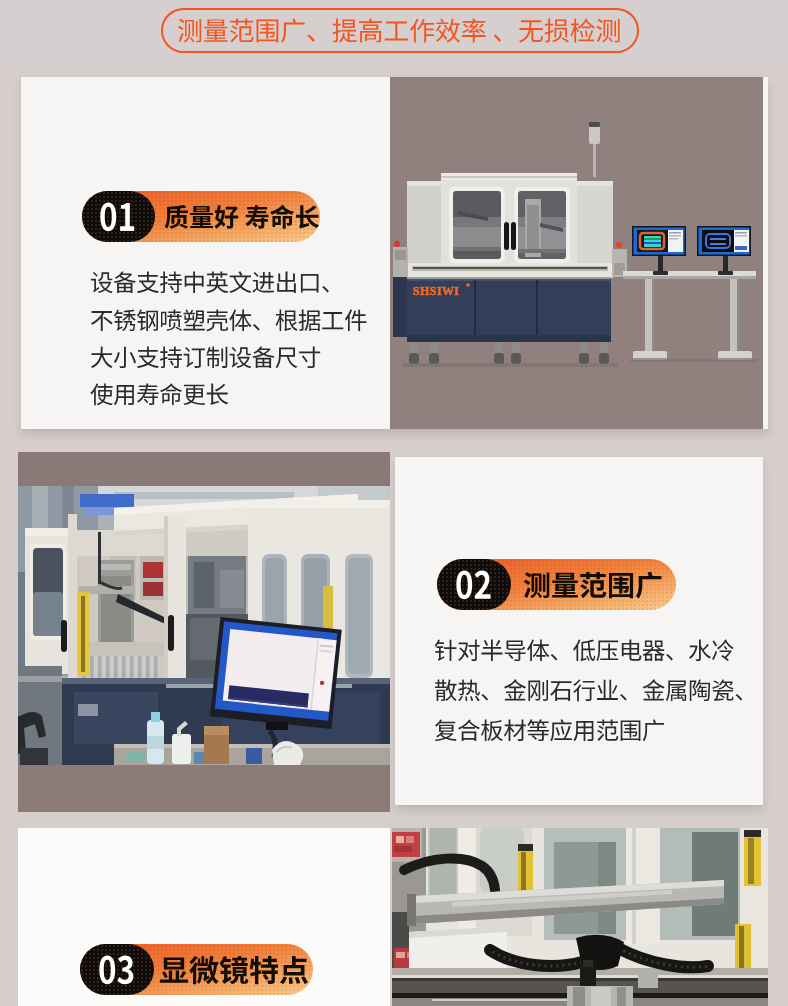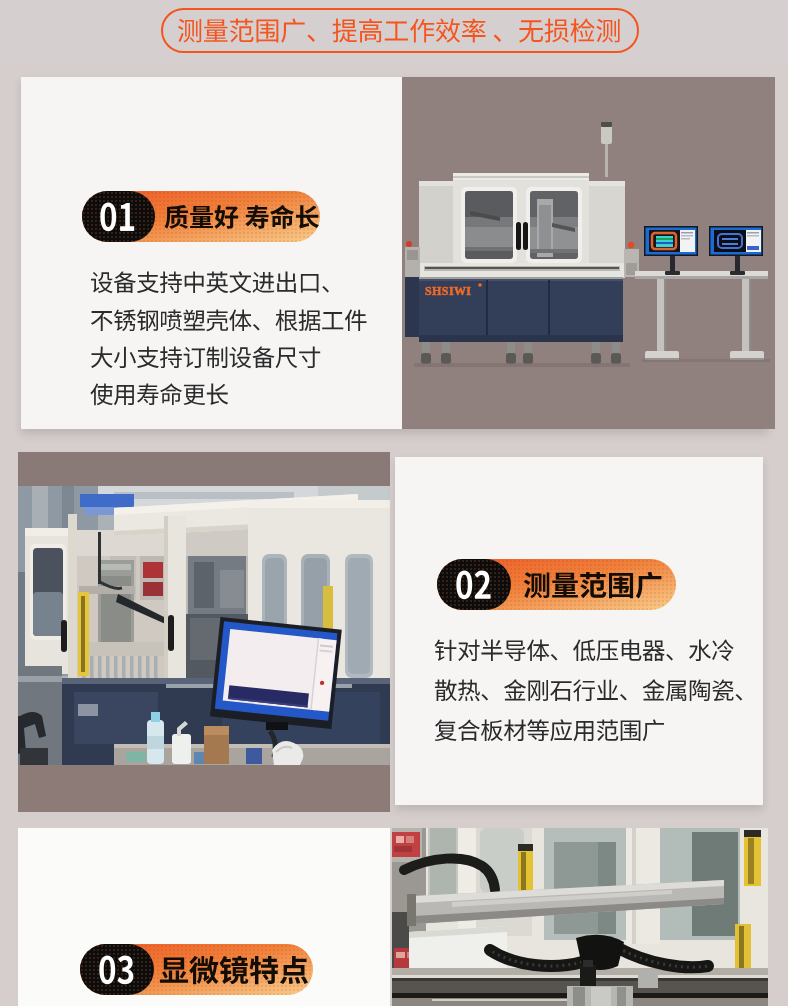--- a/index.html
+++ b/index.html
@@ -50,21 +50,21 @@
         <path transform="translate(0,21.2) scale(1.000,1)" fill="#2b2b2b" d="M10.8 -19.7C10.8 -17.9 10.8 -15.5 10.5 -13.0H1.5V-11.2H10.2C9.2 -6.7 6.9 -2.2 1.0 0.4C1.5 0.8 2.1 1.4 2.4 1.8C8.1 -0.8 10.6 -5.3 11.8 -9.8C13.6 -4.5 16.6 -0.3 21.2 1.8C21.5 1.3 22.1 0.6 22.5 0.2C18.0 -1.7 14.9 -6.0 13.2 -11.2H22.1V-13.0H12.4C12.7 -15.5 12.7 -17.8 12.7 -19.7Z M34.0 -19.4V-0.6C34.0 -0.1 33.8 0.0 33.3 0.1C32.9 0.1 31.2 0.1 29.4 0.0C29.7 0.5 30.1 1.4 30.2 1.9C32.4 1.9 33.8 1.9 34.7 1.6C35.6 1.3 35.9 0.7 35.9 -0.6V-19.4ZM39.7 -13.4C41.7 -10.0 43.6 -5.6 44.1 -2.8L46.0 -3.6C45.4 -6.4 43.4 -10.8 41.4 -14.1ZM27.8 -13.9C27.3 -10.7 25.9 -6.7 23.9 -4.2C24.3 -4.0 25.1 -3.5 25.5 -3.2C27.7 -5.9 29.0 -10.1 29.8 -13.6Z M57.0 -19.7V-16.1H48.0V-14.4H57.0V-10.8H49.1V-9.0H51.6L51.1 -8.9C52.4 -6.3 54.1 -4.2 56.3 -2.6C53.6 -1.2 50.4 -0.4 47.0 0.2C47.4 0.6 47.8 1.4 48.0 1.9C51.6 1.2 55.0 0.2 58.0 -1.5C60.7 0.1 63.9 1.2 67.7 1.7C68.0 1.3 68.5 0.5 68.9 0.1C65.4 -0.4 62.3 -1.3 59.7 -2.6C62.4 -4.4 64.6 -6.9 65.9 -10.1L64.7 -10.8L64.4 -10.8H58.8V-14.4H67.8V-16.1H58.8V-19.7ZM52.9 -9.0H63.3C62.1 -6.7 60.3 -4.9 58.0 -3.5C55.8 -5.0 54.1 -6.8 52.9 -9.0Z M79.8 -4.8C80.8 -3.5 82.0 -1.7 82.4 -0.6L83.9 -1.5C83.4 -2.7 82.2 -4.3 81.2 -5.6ZM84.0 -19.6V-16.7H79.0V-15.1H84.0V-12.1H77.8V-10.5H87.1V-7.8H78.1V-6.2H87.1V-0.3C87.1 0.0 87.0 0.2 86.7 0.2C86.3 0.2 85.1 0.2 83.8 0.1C84.0 0.6 84.2 1.4 84.3 1.9C86.0 1.9 87.2 1.8 87.9 1.6C88.6 1.3 88.8 0.8 88.8 -0.3V-6.2H91.7V-7.8H88.8V-10.5H91.9V-12.1H85.7V-15.1H90.7V-16.7H85.7V-19.6ZM73.3 -19.7V-15.0H70.3V-13.3H73.3V-8.2C72.0 -7.8 70.9 -7.5 70.0 -7.3L70.4 -5.5L73.3 -6.5V-0.3C73.3 0.1 73.2 0.2 72.9 0.2C72.6 0.2 71.7 0.2 70.7 0.2C70.9 0.7 71.2 1.4 71.2 1.8C72.7 1.8 73.6 1.8 74.2 1.5C74.8 1.2 75.0 0.7 75.0 -0.2V-7.0L77.5 -7.8L77.3 -9.5L75.0 -8.7V-13.3H77.5V-15.0H75.0V-19.7Z M95.1 -18.1C96.3 -16.9 97.9 -15.3 98.7 -14.2L99.9 -15.5C99.1 -16.5 97.5 -18.1 96.3 -19.3ZM97.2 1.3C97.6 0.8 98.3 0.3 103.2 -3.1C103.0 -3.5 102.8 -4.2 102.7 -4.7L99.3 -2.4V-12.4H93.6V-10.7H97.6V-2.3C97.6 -1.2 96.8 -0.5 96.3 -0.2C96.6 0.1 97.1 0.9 97.2 1.3ZM101.7 -17.8V-16.0H108.9V-0.7C108.9 -0.3 108.8 -0.1 108.3 -0.1C107.8 -0.1 106.1 -0.1 104.3 -0.2C104.6 0.4 105.0 1.2 105.1 1.8C107.3 1.8 108.8 1.7 109.6 1.4C110.5 1.1 110.8 0.5 110.8 -0.7V-16.0H115.0V-17.8Z M131.4 -17.6V-4.6H133.1V-17.6ZM135.6 -19.5V-0.5C135.6 -0.2 135.5 -0.0 135.1 -0.0C134.7 -0.0 133.3 -0.0 131.9 -0.1C132.2 0.5 132.4 1.3 132.5 1.8C134.3 1.8 135.6 1.7 136.3 1.5C137.0 1.1 137.3 0.6 137.3 -0.6V-19.5ZM118.8 -19.2C118.3 -16.9 117.5 -14.5 116.5 -13.0C116.9 -12.8 117.7 -12.5 118.0 -12.3C118.4 -13.0 118.8 -13.8 119.2 -14.7H122.3V-12.3H116.6V-10.6H122.3V-8.2H117.6V-0.0H119.2V-6.7H122.3V1.9H124.0V-6.7H127.2V-1.8C127.2 -1.6 127.2 -1.5 126.9 -1.5C126.7 -1.5 125.9 -1.5 124.9 -1.5C125.1 -1.1 125.3 -0.4 125.4 0.0C126.7 0.0 127.6 0.0 128.1 -0.3C128.7 -0.5 128.9 -1.0 128.9 -1.8V-8.2H124.0V-10.6H129.7V-12.3H124.0V-14.7H128.8V-16.4H124.0V-19.6H122.3V-16.4H119.8C120.1 -17.2 120.3 -18.0 120.5 -18.8Z M141.5 -18.2C142.7 -17.1 144.3 -15.6 145.0 -14.5L146.2 -15.8C145.5 -16.8 143.9 -18.3 142.6 -19.3ZM139.6 -12.4V-10.7H142.9V-2.2C142.9 -1.2 142.2 -0.4 141.7 -0.1C142.1 0.3 142.5 1.0 142.7 1.4C143.1 0.9 143.7 0.5 147.9 -2.6C147.7 -3.0 147.4 -3.6 147.2 -4.1L144.6 -2.2V-12.4ZM150.1 -18.9V-16.3C150.1 -14.5 149.6 -12.6 146.5 -11.2C146.8 -10.9 147.5 -10.2 147.7 -9.9C151.1 -11.5 151.8 -14.0 151.8 -16.2V-17.2H156.0V-13.5C156.0 -11.7 156.3 -11.0 157.9 -11.0C158.2 -11.0 159.4 -11.0 159.7 -11.0C160.2 -11.0 160.7 -11.0 160.9 -11.1C160.9 -11.5 160.8 -12.2 160.8 -12.7C160.5 -12.6 160.0 -12.5 159.7 -12.5C159.4 -12.5 158.3 -12.5 158.1 -12.5C157.7 -12.5 157.6 -12.8 157.6 -13.4V-18.9ZM157.5 -7.7C156.7 -5.8 155.4 -4.3 153.9 -3.0C152.3 -4.3 151.0 -5.9 150.2 -7.7ZM147.6 -9.4V-7.7H148.8L148.5 -7.6C149.5 -5.4 150.8 -3.5 152.5 -2.0C150.7 -0.9 148.7 -0.1 146.6 0.4C146.9 0.7 147.3 1.4 147.5 1.9C149.7 1.3 151.9 0.4 153.8 -0.9C155.6 0.4 157.7 1.4 160.1 2.0C160.4 1.5 160.9 0.8 161.2 0.4C159.0 -0.1 157.0 -0.9 155.2 -2.0C157.2 -3.8 158.8 -6.0 159.8 -9.0L158.7 -9.4L158.4 -9.4Z M177.8 -16.2C176.7 -15.0 175.1 -13.9 173.4 -13.0C171.8 -13.8 170.4 -14.8 169.4 -15.9L169.7 -16.2ZM170.4 -19.8C169.2 -17.8 166.9 -15.4 163.5 -13.8C163.9 -13.5 164.4 -12.9 164.7 -12.5C166.0 -13.2 167.2 -14.0 168.2 -14.8C169.1 -13.8 170.3 -12.9 171.6 -12.2C168.7 -11.0 165.5 -10.2 162.4 -9.8C162.7 -9.4 163.1 -8.6 163.2 -8.1C166.6 -8.6 170.2 -9.7 173.4 -11.2C176.4 -9.8 179.8 -8.9 183.5 -8.4C183.7 -8.9 184.2 -9.6 184.6 -10.0C181.2 -10.4 178.0 -11.1 175.3 -12.2C177.5 -13.5 179.4 -15.1 180.7 -17.1L179.5 -17.8L179.2 -17.7H171.1C171.5 -18.3 171.9 -18.8 172.3 -19.4ZM167.5 -3.0H172.5V-0.4H167.5ZM167.5 -4.5V-6.8H172.5V-4.5ZM179.2 -3.0V-0.4H174.3V-3.0ZM179.2 -4.5H174.3V-6.8H179.2ZM165.7 -8.4V1.9H167.5V1.1H179.2V1.8H181.1V-8.4Z M189.0 -18.6V-12.0C189.0 -8.1 188.7 -2.9 185.6 0.7C186.0 0.9 186.7 1.6 187.0 2.0C189.7 -1.2 190.6 -5.6 190.8 -9.4H196.9C198.4 -3.9 201.2 0.0 206.1 1.8C206.3 1.3 206.9 0.6 207.3 0.2C202.8 -1.2 200.0 -4.7 198.7 -9.4H205.0V-18.6ZM190.9 -16.9H203.2V-11.1H190.9V-12.0Z M211.8 -9.7C213.6 -7.9 215.4 -5.4 216.1 -3.7L217.7 -4.7C216.9 -6.4 215.0 -8.9 213.3 -10.6ZM222.8 -19.7V-14.7H209.1V-13.0H222.8V-0.8C222.8 -0.2 222.6 -0.0 222.0 0.0C221.4 0.0 219.4 0.0 217.2 -0.0C217.5 0.5 217.9 1.4 218.0 1.9C220.5 1.9 222.3 1.9 223.3 1.6C224.3 1.3 224.7 0.7 224.7 -0.8V-13.0H230.2V-14.7H224.7V-19.7Z"></path>
       </svg>
     </div>
 <div style="position:absolute;left:0;top:112px">
       <svg width="141" height="24" viewBox="0 0 141 24" style="display:block;overflow:visible">
         <path transform="translate(0,21.2) scale(1.000,1)" fill="#2b2b2b" d="M14.1 -19.6V-17.1H7.5V-15.5H14.1V-13.2H8.2V-6.7H14.0C13.8 -5.4 13.4 -4.2 12.7 -3.1C11.4 -3.9 10.4 -5.0 9.7 -6.2L8.2 -5.7C9.1 -4.2 10.2 -3.0 11.6 -1.9C10.6 -0.9 9.0 -0.1 6.7 0.5C7.0 0.9 7.5 1.6 7.8 2.0C10.2 1.2 11.9 0.2 13.1 -0.9C15.5 0.5 18.4 1.5 21.8 1.9C22.0 1.4 22.5 0.7 22.8 0.3C19.5 -0.0 16.5 -0.9 14.1 -2.2C15.1 -3.5 15.5 -5.1 15.7 -6.7H21.8V-13.2H15.8V-15.5H22.6V-17.1H15.8V-19.6ZM9.9 -11.7H14.1V-9.3L14.1 -8.2H9.9ZM15.8 -11.7H20.1V-8.2H15.8L15.8 -9.3ZM6.5 -19.8C5.1 -16.2 2.9 -12.7 0.5 -10.5C0.8 -10.1 1.3 -9.1 1.5 -8.7C2.4 -9.6 3.2 -10.7 4.1 -11.8V2.0H5.8V-14.4C6.7 -16.0 7.5 -17.6 8.2 -19.3Z M26.7 -18.1V-9.6C26.7 -6.3 26.5 -2.1 23.9 0.8C24.3 1.1 25.0 1.6 25.2 2.0C27.0 0.0 27.8 -2.7 28.2 -5.3H34.1V1.7H35.9V-5.3H42.2V-0.5C42.2 -0.1 42.0 0.0 41.6 0.1C41.1 0.1 39.5 0.1 37.9 0.0C38.1 0.5 38.4 1.3 38.5 1.7C40.7 1.8 42.1 1.7 42.9 1.5C43.7 1.2 43.9 0.6 43.9 -0.5V-18.1ZM28.4 -16.4H34.1V-12.6H28.4ZM42.2 -16.4V-12.6H35.9V-16.4ZM28.4 -11.0H34.1V-7.0H28.3C28.4 -7.9 28.4 -8.8 28.4 -9.6ZM42.2 -11.0V-7.0H35.9V-11.0Z M53.7 -3.6C54.9 -2.5 56.3 -1.0 56.9 0.0L58.4 -1.0C57.7 -2.0 56.3 -3.5 55.1 -4.5ZM56.5 -19.8 56.2 -17.7H48.8V-16.2H55.9L55.5 -14.3H49.7V-12.8H55.0C54.8 -12.1 54.6 -11.4 54.3 -10.7H47.4V-9.2H53.6C52.2 -6.1 50.1 -3.7 47.1 -2.0C47.6 -1.7 48.3 -1.0 48.6 -0.6C50.8 -2.1 52.6 -3.9 54.0 -6.1V-5.2H62.4V-0.3C62.4 0.0 62.3 0.1 61.9 0.1C61.5 0.2 60.2 0.2 58.7 0.1C59.0 0.6 59.3 1.3 59.4 1.8C61.2 1.8 62.4 1.8 63.2 1.6C64.0 1.3 64.2 0.8 64.2 -0.3V-5.2H67.9V-6.8H64.2V-8.9H62.4V-6.8H54.4C54.8 -7.6 55.2 -8.4 55.6 -9.2H68.5V-10.7H56.2C56.4 -11.4 56.7 -12.1 56.9 -12.8H66.3V-14.3H57.3L57.7 -16.2H67.2V-17.7H58.0L58.3 -19.6Z M81.2 -20.0C79.0 -16.9 74.4 -13.9 70.1 -12.7C70.5 -12.3 70.9 -11.5 71.1 -11.0C72.8 -11.6 74.6 -12.4 76.3 -13.4V-11.9H85.7V-13.5C87.3 -12.5 89.0 -11.7 90.7 -11.1C91.0 -11.7 91.6 -12.4 92.0 -12.8C88.3 -13.8 84.3 -16.1 82.2 -18.5L82.6 -19.0ZM76.4 -13.5C78.2 -14.6 79.8 -15.9 81.1 -17.3C82.3 -15.9 83.9 -14.6 85.6 -13.5ZM72.3 -10.0V0.1H73.9V-1.9H79.5V-10.0ZM73.9 -8.4H77.8V-3.5H73.9ZM82.0 -10.0V1.9H83.7V-8.4H88.2V-3.4C88.2 -3.1 88.1 -3.0 87.8 -3.0C87.4 -3.0 86.3 -3.0 85.0 -3.0C85.2 -2.5 85.4 -1.8 85.5 -1.3C87.3 -1.3 88.4 -1.3 89.1 -1.6C89.7 -1.9 89.9 -2.4 89.9 -3.4V-10.0Z M98.3 -5.6 96.8 -5.0C97.6 -3.6 98.6 -2.5 99.8 -1.7C98.3 -0.8 96.3 -0.2 93.5 0.4C93.9 0.8 94.4 1.5 94.6 1.9C97.6 1.2 99.8 0.4 101.4 -0.7C104.6 1.1 108.9 1.6 114.4 1.8C114.5 1.2 114.8 0.5 115.2 0.1C109.9 -0.1 105.8 -0.4 102.8 -1.8C104.0 -3.0 104.7 -4.3 104.9 -5.8H112.9V-14.9H105.2V-16.9H114.4V-18.5H93.9V-16.9H103.4V-14.9H96.1V-5.8H103.1C102.8 -4.7 102.3 -3.6 101.2 -2.7C100.1 -3.4 99.1 -4.4 98.3 -5.6ZM97.8 -9.7H103.4V-8.7C103.4 -8.2 103.4 -7.7 103.3 -7.3H97.8ZM105.2 -7.3C105.2 -7.7 105.2 -8.2 105.2 -8.7V-9.7H111.2V-7.3ZM97.8 -13.4H103.4V-11.1H97.8ZM105.2 -13.4H111.2V-11.1H105.2Z M133.6 -19.2C131.5 -16.8 128.1 -14.5 124.8 -13.2C125.2 -12.9 125.9 -12.1 126.3 -11.8C129.4 -13.3 133.0 -15.8 135.3 -18.5ZM116.8 -10.6V-8.8H121.3V-1.3C121.3 -0.4 120.8 0.0 120.4 0.2C120.6 0.5 121.0 1.3 121.1 1.7C121.7 1.4 122.5 1.1 129.0 -0.6C128.9 -1.0 128.8 -1.8 128.8 -2.3L123.2 -0.9V-8.8H126.9C128.8 -3.9 132.1 -0.4 137.0 1.2C137.2 0.7 137.8 -0.1 138.2 -0.5C133.7 -1.8 130.4 -4.7 128.7 -8.8H137.7V-10.6H123.2V-19.6H121.3V-10.6Z"></path>
       </svg>
     </div>
 </div>
 
-<div class="abs" style="left:402px;top:77px;width:373px;height:352px">
+<div class="abs" style="left:390px;top:77px;width:373px;height:352px">
 <svg width="373" height="352" viewBox="0 0 373 352" style="display:block">
 
 <rect x="0" y="0" width="373" height="352" fill="#91817e"></rect>
 
 <g>
 <rect x="203" y="64" width="3" height="36" fill="#b8b3ae"></rect>
 <rect x="199" y="47" width="11" height="20" rx="2" fill="#c9c9c4"></rect>
 <rect x="199" y="45" width="11" height="5" rx="1" fill="#4e4e4c"></rect>
 </g>
 

